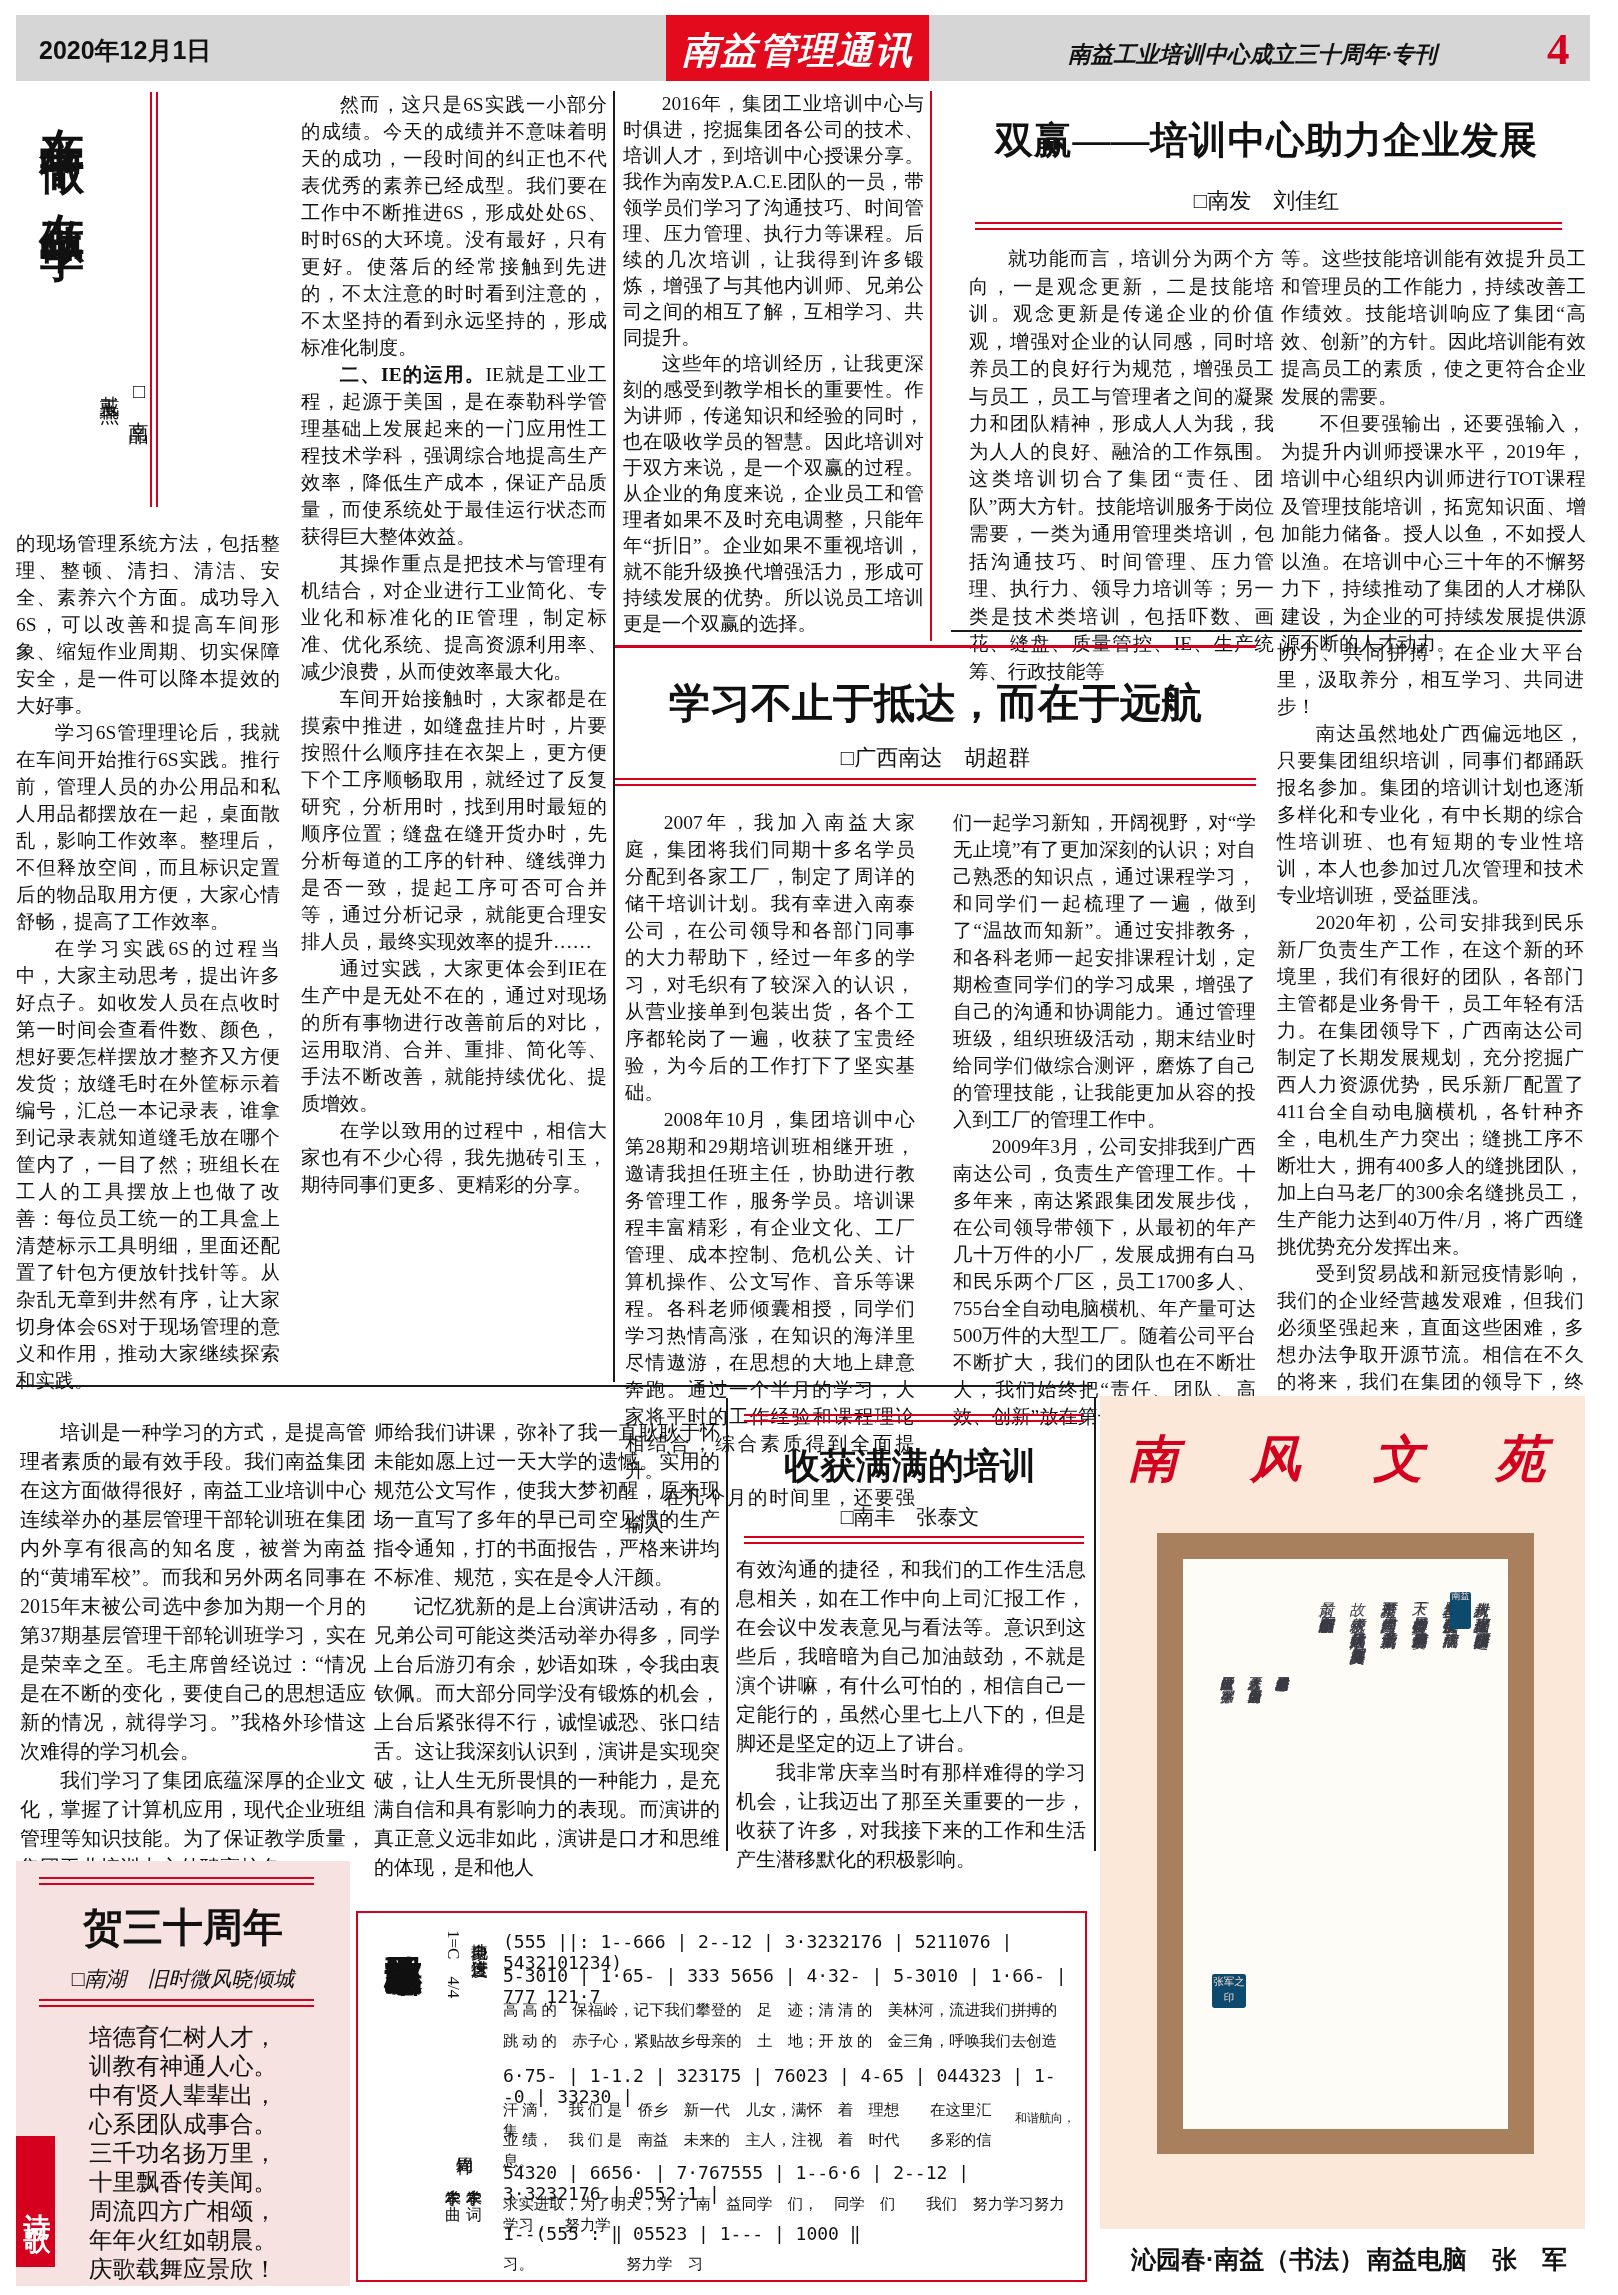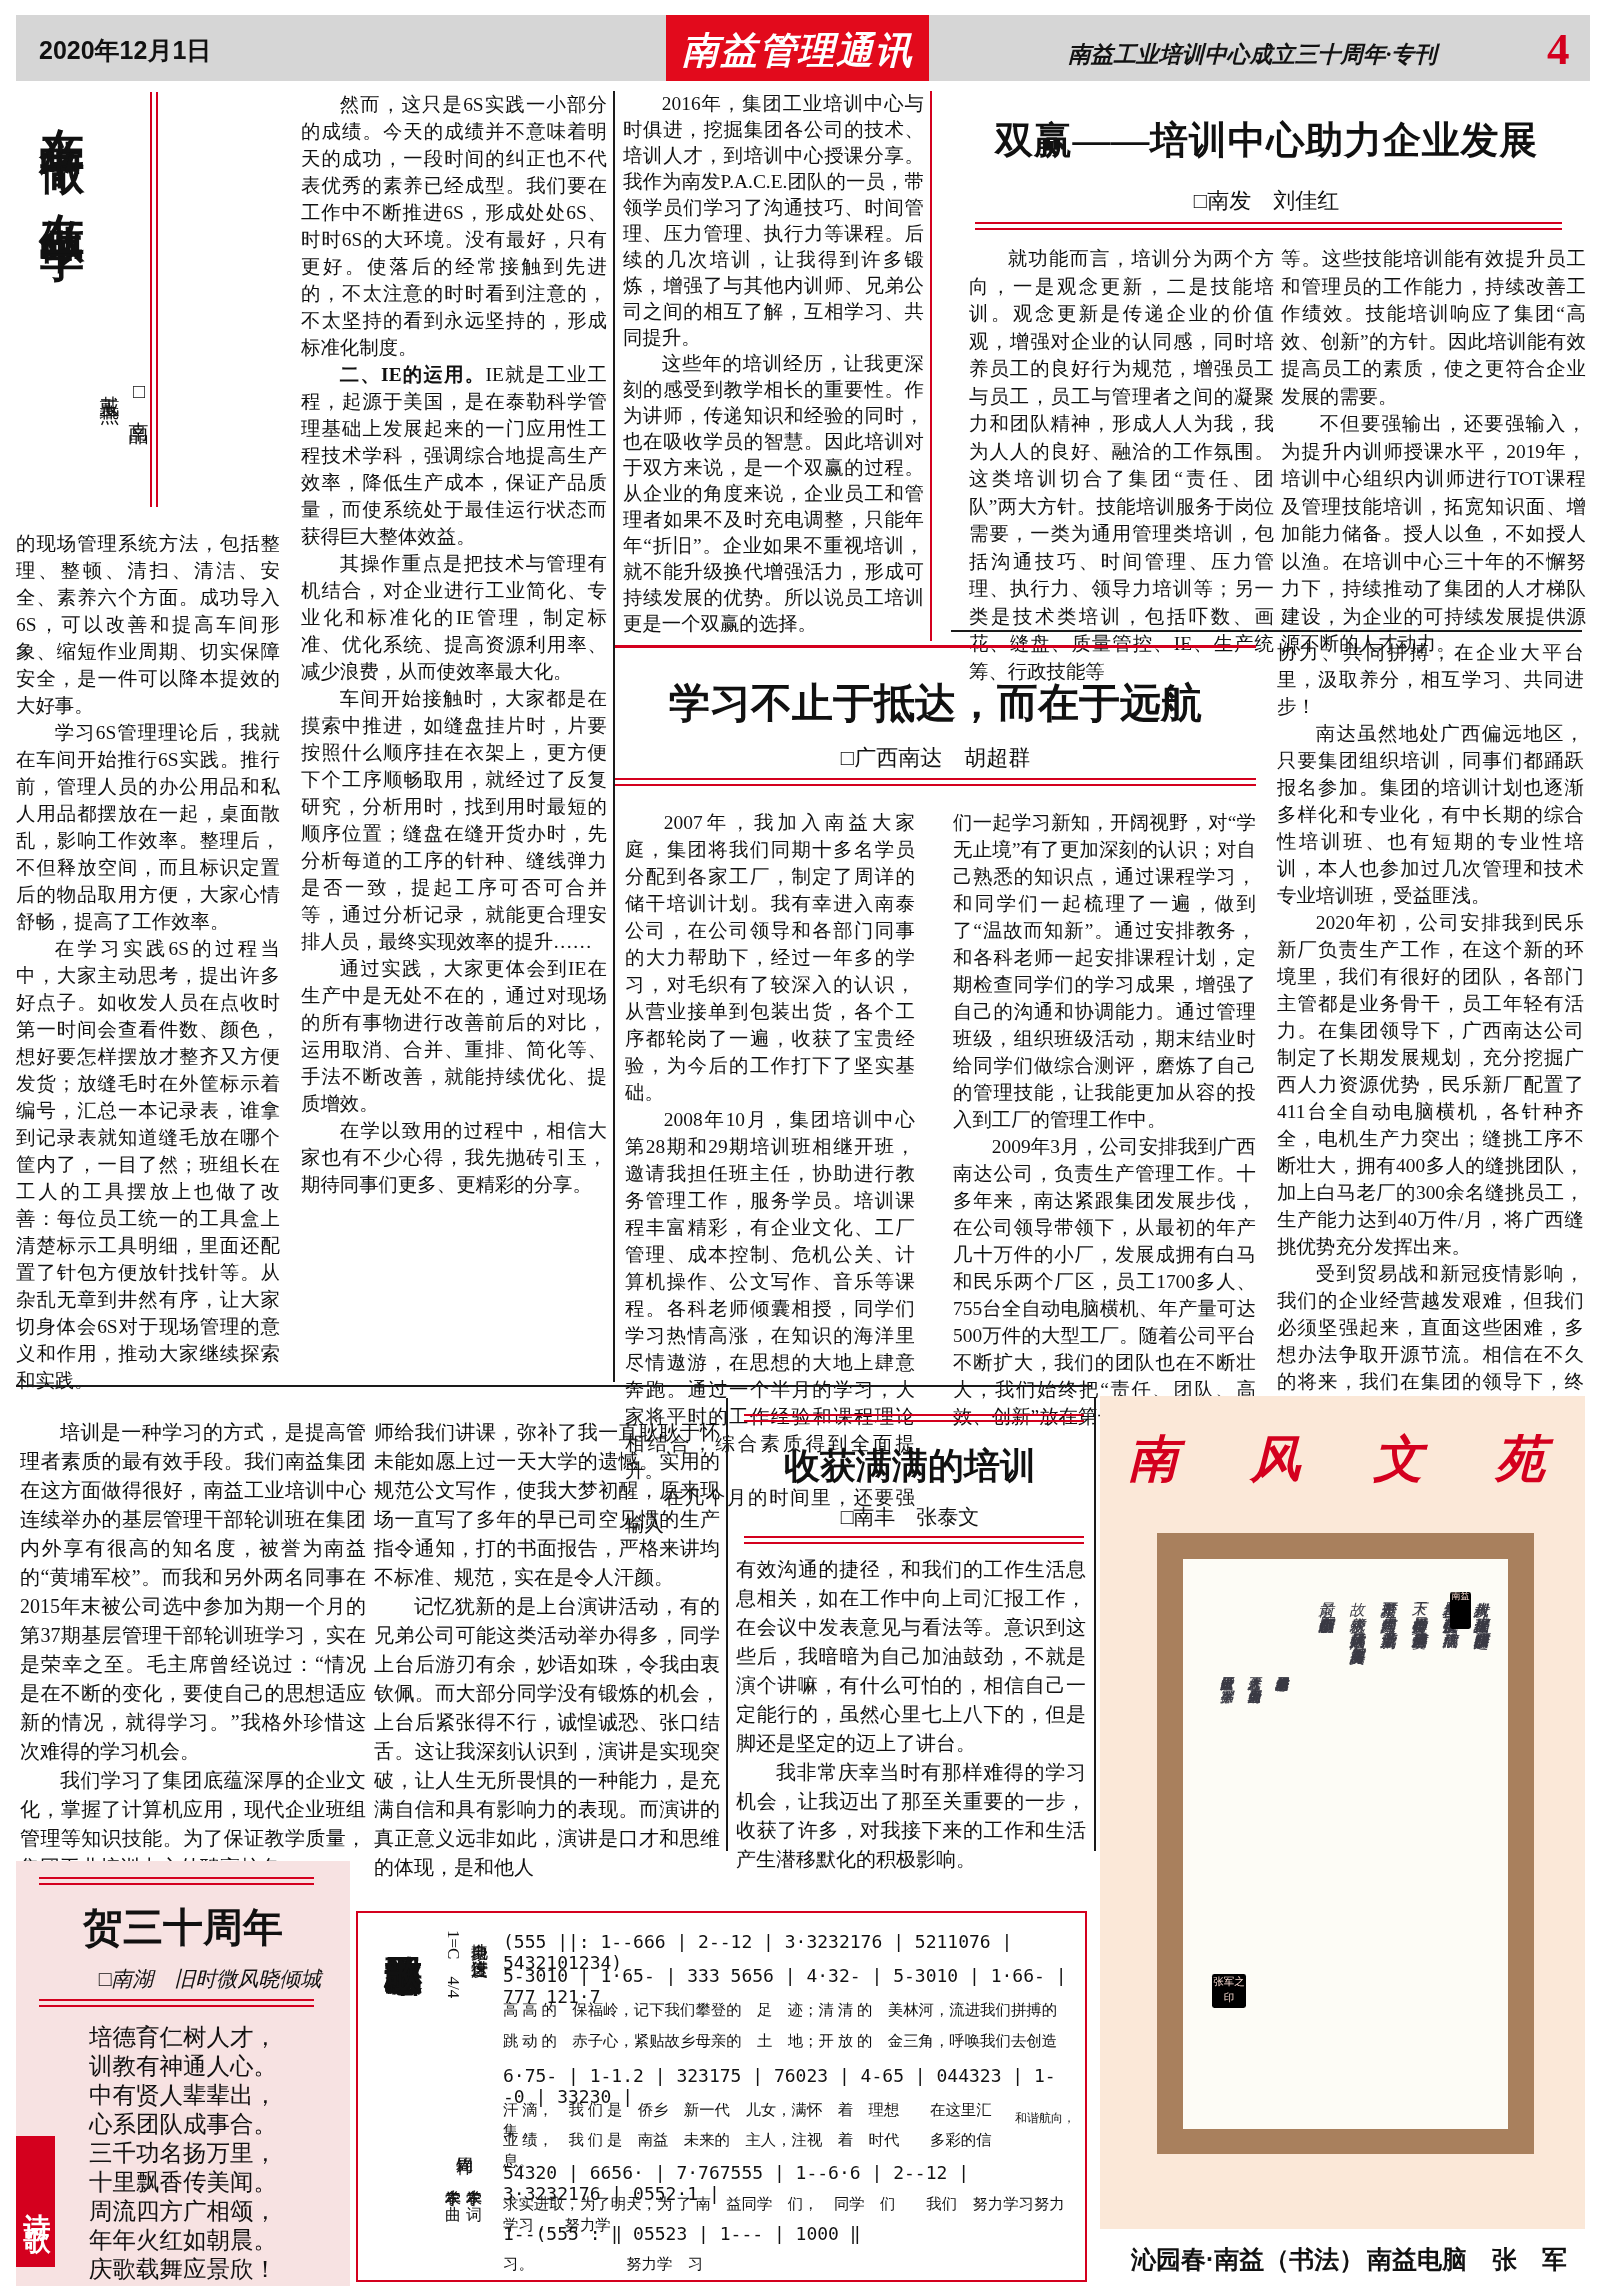--- a/index.html
+++ b/index.html
@@ -14,21 +14,21 @@
   .bold{font-weight:bold;}
   .center{text-align:center;}
   .redtxt{color:#d4001e;}
   .hrule2{height:4px;border-top:2.4px solid #d4001e;border-bottom:2.4px solid #d4001e;}
   .vrule2{width:4px;border-left:2.4px solid #d4001e;border-right:2.4px solid #d4001e;}
   .blkline{background:#1a1a1a;}
   .sans{font-family:"Liberation Sans","DejaVu Sans",sans-serif;}
   .mono{font-family:"DejaVu Sans Mono",monospace;}
   .body24{font-size:19.4px;line-height:27px;}
   .body25{font-size:20px;line-height:29px;}
-  .seal{background:#000000;border-radius:2.4px;color:#f6d8cf;font-size:9px;line-height:9.7px;overflow:hidden;text-align:center;}
+  .seal{background:#0c4a6e;border-radius:2.4px;color:#f6d8cf;font-size:9px;line-height:9.7px;overflow:hidden;text-align:center;}
 </style>
 </head>
 <body>
 
 <div id="page">
 
   <div class="abs" style="left:16px;top:14.6px;width:1574px;height:66px;background:#d6d6d6;"></div>
   <div class="abs sans bold" style="left:39px;top:34px;font-size:25px;">2020年12月1日</div>
   <div class="abs" style="left:666px;top:14.6px;width:263px;height:66px;background:#e20a1c;"></div>
   <div class="abs bold center" style="left:666px;top:26px;width:263px;font-size:37px;color:#ffffff;font-style:italic;letter-spacing:1.6px;">南益管理通讯</div>
@@ -116,21 +116,21 @@
   <div class="abs hrule2" style="left:744px;top:1536px;width:340px;"></div>
   <div class="abs just body25" style="left:736px;top:1555px;width:350px;height:298px;">
     <p class="cont">有效沟通的捷径，和我们的工作生活息息相关，如在工作中向上司汇报工作，在会议中发表意见与看法等。意识到这些后，我暗暗为自己加油鼓劲，不就是演个讲嘛，有什么可怕的，相信自己一定能行的，虽然心里七上八下的，但是脚还是坚定的迈上了讲台。</p>
     <p class="para">我非常庆幸当时有那样难得的学习机会，让我迈出了那至关重要的一步，收获了许多，对我接下来的工作和生活产生潜移默化的积极影响。</p>
   </div>
   <div class="abs blkline" style="left:1094px;top:1398px;width:1.6px;height:453px;"></div>
 
   <div class="abs" style="left:16px;top:1861px;width:334px;height:425px;background:#f7e2e2;"></div>
   <div class="abs hrule2" style="left:39px;top:1877px;width:275px;"></div>
   <div class="abs bold center" style="left:16px;top:1900px;width:334px;font-size:40px;">贺三十周年</div>
-  <div class="abs center" style="left:16px;top:1965px;width:334px;font-size:21px;font-style:italic;padding-left:27px;">□南湖　旧时微风晓倾城</div>
+  <div class="abs center" style="left:16px;top:1965px;width:334px;font-size:21px;font-style:italic;">□南湖　旧时微风晓倾城</div>
   <div class="abs hrule2" style="left:39px;top:1999px;width:275px;"></div>
   <div class="abs" style="left:89px;top:2023px;width:251px;font-size:23.5px;line-height:29px;">
     <div>培德育仁树人才，</div>
     <div>训教有神通人心。</div>
     <div>中有贤人辈辈出，</div>
     <div>心系团队成事合。</div>
     <div>三千功名扬万里，</div>
     <div>十里飘香传美闻。</div>
     <div>周流四方广相颂，</div>
     <div>年年火红如朝晨。</div>

